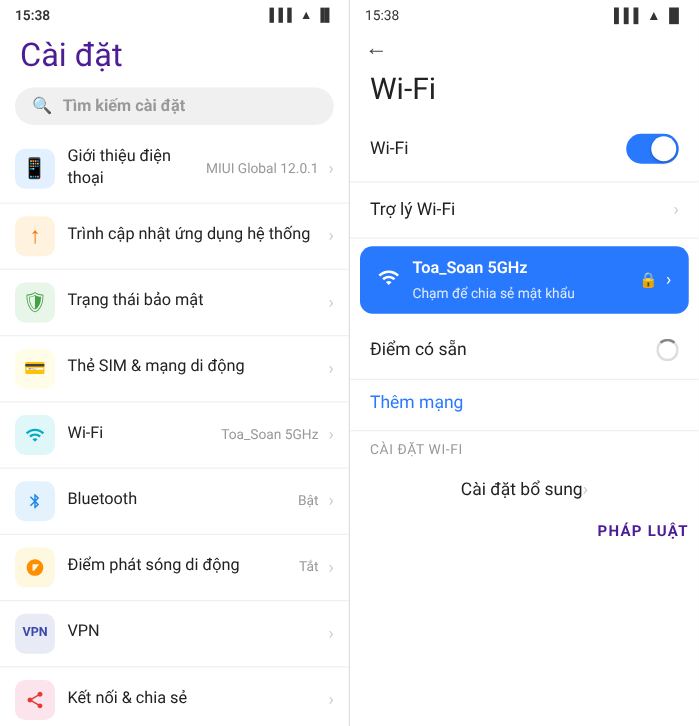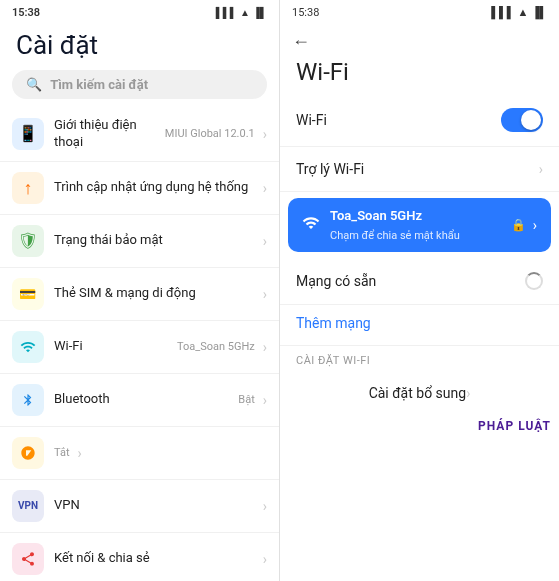--- a/index.html
+++ b/index.html
@@ -31,21 +31,21 @@
       color: #333;
       height: 22px;
     }
     .status-bar-left { font-weight: 600; font-size: 11px; }
     .status-bar-right { display: flex; gap: 3px; align-items: center; font-size: 10px; }
 
     .page-title {
       font-size: 26px;
       font-weight: 400;
       padding: 8px 16px 6px 16px;
-      color: #0f172a;
+      color: #4c1d95;
     }
 
     .search-bar {
       margin: 4px 12px 8px 12px;
       background: #f0f0f0;
       border-radius: 20px;
       padding: 7px 14px;
       display: flex;
       align-items: center;
       gap: 8px;
@@ -322,20 +322,23 @@
         </div>
         <span class="item-value">Bật</span>
         <span class="chevron">›</span>
       </div>
 
       <div class="settings-item">
         <div class="item-icon icon-amber">
           <svg width="16" height="16" viewBox="0 0 24 24" fill="#ff8f00">
               <path d="M12 2C6.48 2 2 6.48 2 12s4.48 10 10 10 10-4.48 10-10S17.52 2 12 2zm-1 14H9V8l5 4-3 4zm3-4l-5-4h8l-3 4z"></path>
             </svg>
+        </div>
+        <div class="item-content">
+          <div class="item-title">Điểm phát sóng di động</div>
         </div>
         <span class="item-value">Tắt</span>
         <span class="chevron">›</span>
       </div>
 
       <div class="settings-item">
         <div class="item-icon icon-vpn" style="font-size:10px;font-weight:700;color:#3949ab;background:#e8eaf6;">VPN</div>
         <div class="item-content">
           <div class="item-title">VPN</div>
         </div>
@@ -398,21 +401,21 @@
           <div class="connected-info">
             <div class="connected-name">Toa_Soan 5GHz</div>
             <div class="connected-hint">Chạm để chia sẻ mật khẩu</div>
           </div>
           <span class="connected-lock">🔒</span>
           <span class="connected-chevron">›</span>
         </div>
       </div>
 
       <div class="available-row">
-        <span class="wifi-row-label">Mạng có sẵn</span>
+        <span class="wifi-row-label">Điểm có sẵn</span>
         <div class="spinner"></div>
       </div>
 
       <div class="add-network">Thêm mạng</div>
 
       <div class="wifi-settings-section">
         <div class="wifi-settings-label">CÀI ĐẶT WI-FI</div>
         <div class="wifi-settings-item">
           <span class="wifi-settings-text">Cài đặt bổ sung</span>
           <span class="wifi-chevron">›</span>

